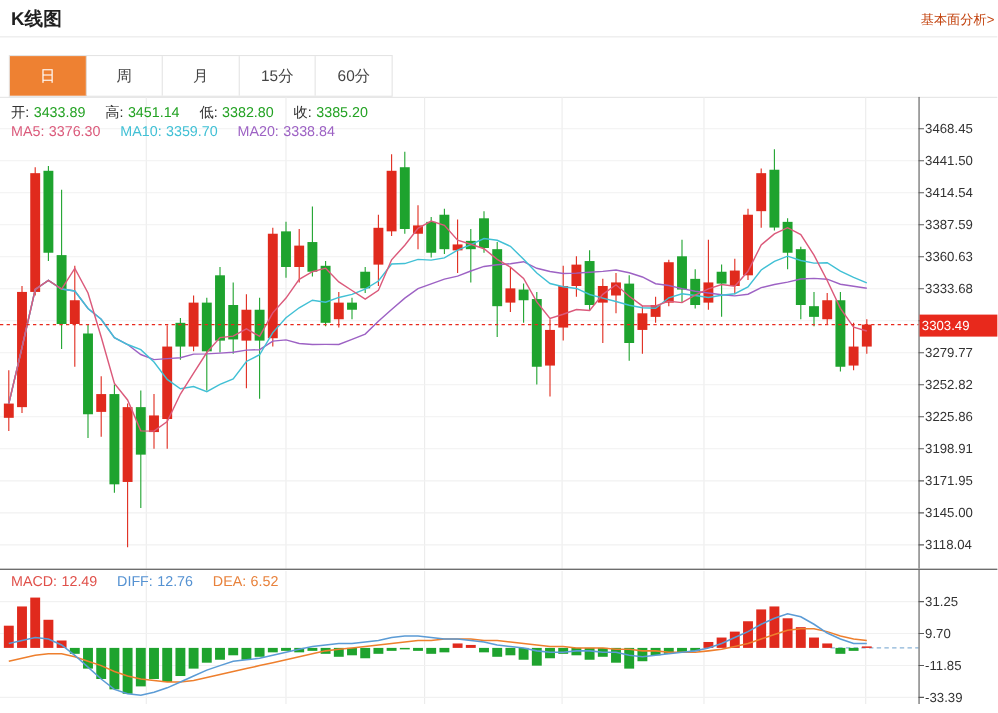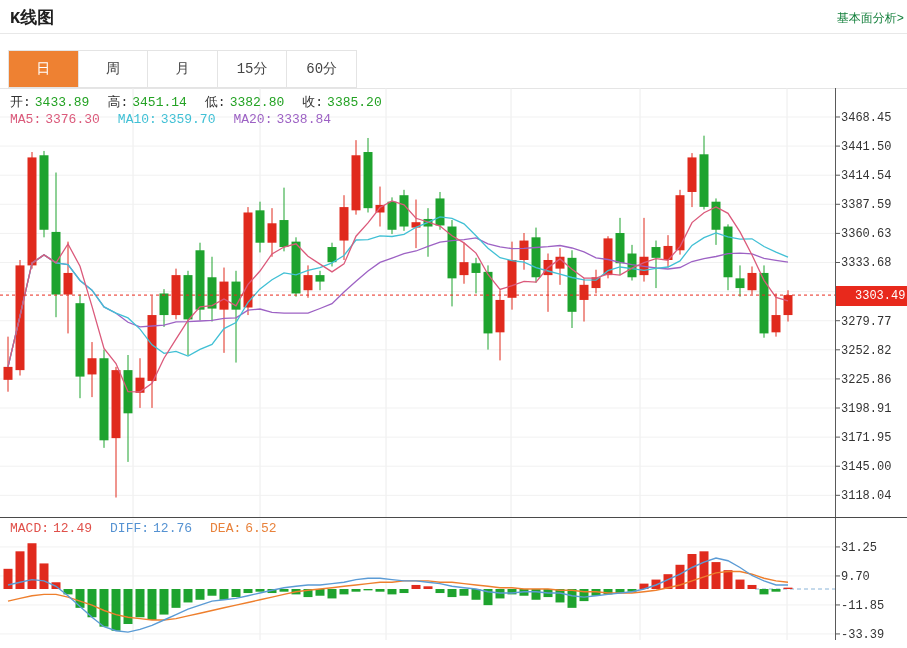--- a/index.html
+++ b/index.html
@@ -1,33 +1,33 @@
 <!DOCTYPE html>
 <html><head>
 <meta charset="utf-8">
 <style>
   html,body{margin:0;padding:0;background:#fff;}
   .widget{position:relative;width:907px;height:640px;background:#fff;overflow:hidden;
-          font-family:Liberation Mono, monospace;}
+          font-family:Liberation Sans, sans-serif;}
   .page-title{position:absolute;left:10px;top:6px;font-size:17px;font-weight:bold;color:#1f1f1f;}
-  .fund-link{position:absolute;right:3px;top:10px;font-size:12px;color:#15803d;cursor:pointer;}
+  .fund-link{position:absolute;right:3px;top:10px;font-size:12px;color:#c2410c;cursor:pointer;}
   .hdr-divider{position:absolute;left:0;top:33px;width:907px;height:1px;background:#e8e8e8;}
   .panel-top{position:absolute;left:0;top:88px;width:907px;height:1px;background:#e5e5e5;}
   .tabbar{position:absolute;left:8px;top:50px;display:flex;border:1px solid #e4e4e4;background:#fff;}
   .tab{width:68.6px;height:36px;line-height:36px;text-align:center;font-size:14px;color:#444;
        border-right:1px solid #e4e4e4;cursor:pointer;user-select:none;}
   .tab:last-child{border-right:none;}
   .tab.active{background:#ee8132;color:#fff;}
   .readout{position:absolute;left:10px;font-size:13px;white-space:nowrap;z-index:5;}
   .readout span{margin-right:4px;}
   .readout .item{margin-right:14px;}
   .lbl{color:#333;}
   .chart-svg{position:absolute;left:0;}
   .price-badge{position:absolute;left:836px;top:286px;width:71px;height:20px;background:#e8291c;
-               color:#fff;font-size:12px;line-height:20px;padding-left:19px;box-sizing:border-box;z-index:6;}
+               color:#fff;font-size:12px;line-height:20px;padding-left:2px;box-sizing:border-box;z-index:6;}
   .panel-divider{position:absolute;left:0;top:517px;width:907px;height:1px;background:#4a4a4a;}
   .bottom-border{position:absolute;left:0;top:645px;width:907px;height:2px;background:#3f3f3f;}
 </style>
 </head>
 <body>
 
 <div class="widget">
   <div class="page-title">K线图</div>
   <a class="fund-link">基本面分析&gt;</a>
   <div class="hdr-divider"></div>

